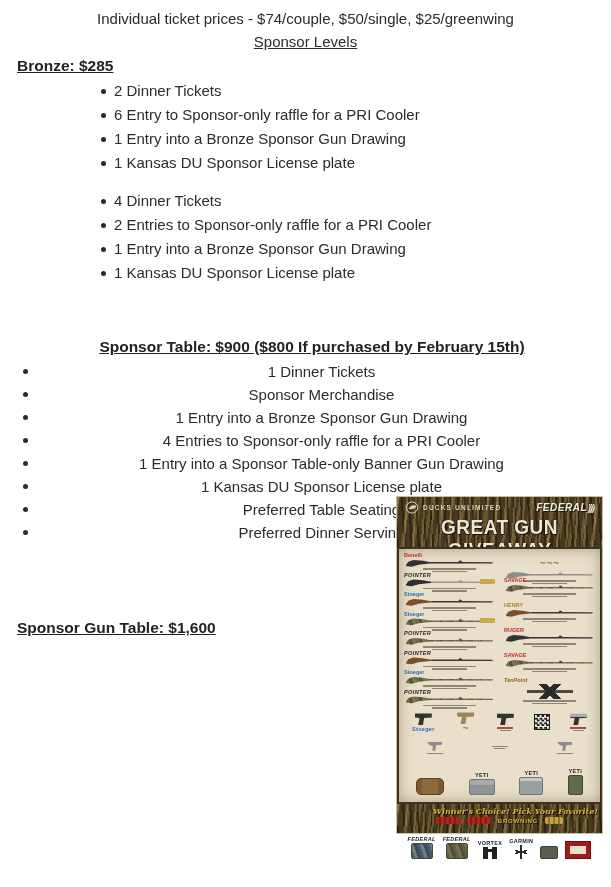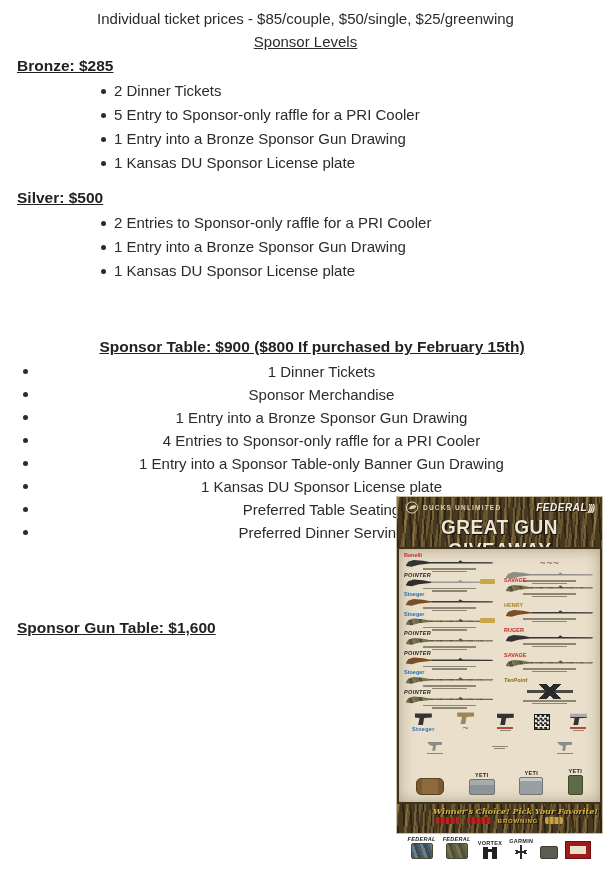--- a/index.html
+++ b/index.html
@@ -114,36 +114,36 @@
   .tagline{margin-top:2px;text-align:center;font-family:"DejaVu Serif",serif;font-style:italic;font-weight:bold;
     font-size:8px;color:#d9b23a;text-shadow:1px 1px 0 #17110a;padding-left:32px;}
   .logos{display:flex;justify-content:center;align-items:center;gap:7px;margin-top:1px;}
   .logoblob{width:24px;height:7px;border-radius:2px;background:repeating-linear-gradient(90deg,#b3251f 0 3px,#8e1712 3px 5px);}
   .logoblob.gold{background:repeating-linear-gradient(90deg,#caa246 0 3px,#9a7426 3px 5px);width:18px;}
   .browning{font-size:6px;font-weight:bold;letter-spacing:.8px;color:#d9b23a;text-shadow:1px 1px 0 #17110a;}
 </style>
 </head>
 <body>
 
-<div class="abs intro">Individual ticket prices - $85/couple, $50/single, $25/greenwing</div>
+<div class="abs intro">Individual ticket prices - $74/couple, $50/single, $25/greenwing</div>
 <div class="abs sublevel"><span class="u">Sponsor Levels</span></div>
 
 <div class="abs sec ind" style="top:55px;">
   <h2>Bronze: $285</h2>
   <ul class="benefits">
     <li>2 Dinner Tickets</li>
-    <li>5 Entry to Sponsor-only raffle for a PRI Cooler</li>
+    <li>6 Entry to Sponsor-only raffle for a PRI Cooler</li>
     <li>1 Entry into a Bronze Sponsor Gun Drawing</li>
     <li>1 Kansas DU Sponsor License plate</li>
   </ul>
 </div>
 
 <div class="abs sec ind" style="top:187px;">
-  <h2>Silver: $500</h2>
   <ul class="benefits">
+    <li>4 Dinner Tickets</li>
     <li>2 Entries to Sponsor-only raffle for a PRI Cooler</li>
     <li>1 Entry into a Bronze Sponsor Gun Drawing</li>
     <li>1 Kansas DU Sponsor License plate</li>
   </ul>
 </div>
 
 <div class="abs sec flush" style="top:336px;text-align:center;">
   <h2>Sponsor Table: $900 ($800 If purchased by February 15th)</h2>
   <ul class="benefits">
     <li>1 Dinner Tickets</li>

